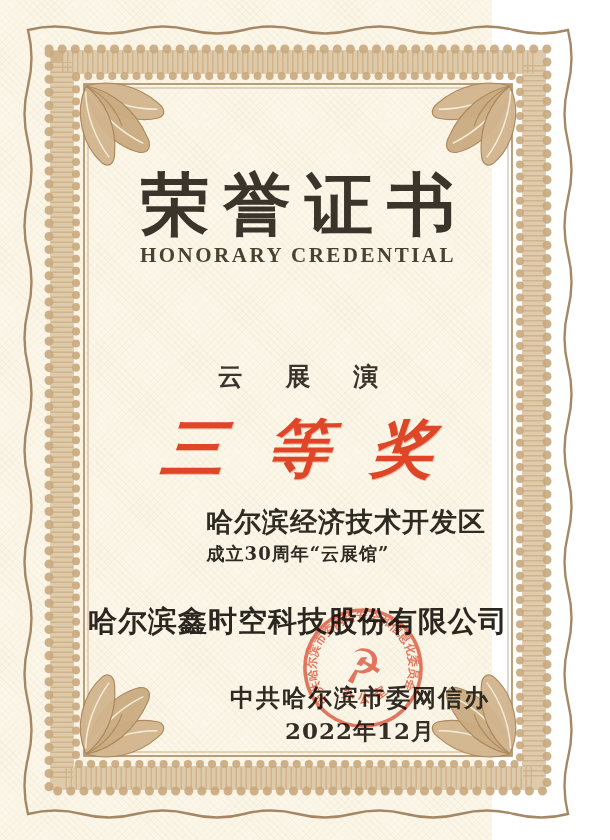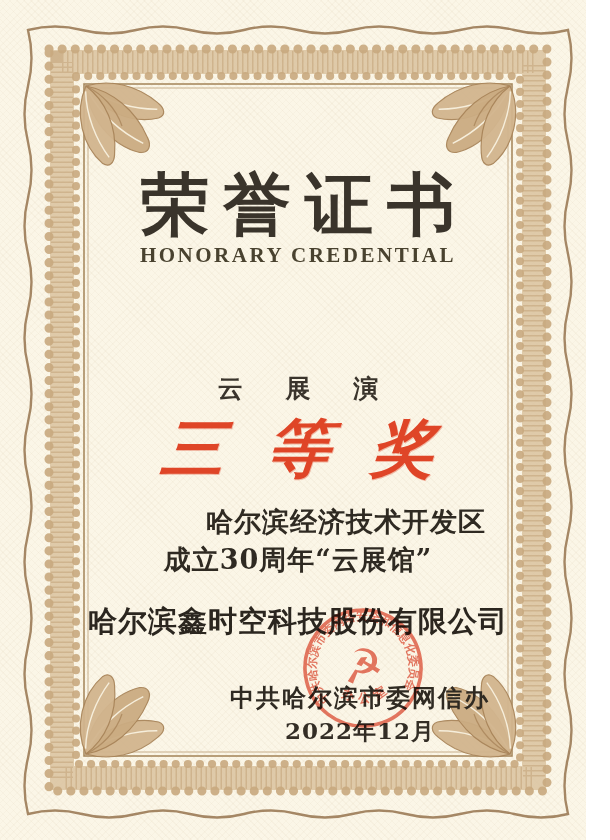--- a/index.html
+++ b/index.html
@@ -2,21 +2,21 @@
 <html><head>
 <meta charset="utf-8">
 <style>
   html,body{margin:0;padding:0;}
   body{
     width:610px;height:840px;position:relative;overflow:hidden;
     background:#ffffff;
     font-family:"DejaVu Serif","Liberation Serif",serif;
   }
   .certificate{
-    position:absolute;left:0;top:0;width:586px;height:840px;
+    position:absolute;left:0;top:0;width:492px;height:840px;
     background:#fbf6e7;
     background-image:
       repeating-linear-gradient(45deg, rgba(176,146,104,0.055) 0 1px, transparent 1px 5px),
       repeating-linear-gradient(-45deg, rgba(176,146,104,0.045) 0 1px, transparent 1px 5px);
   }
   .scan-strip-right{
     position:absolute;right:0;top:0;width:14px;height:840px;background:#ffffff;
   }
   .border-svg,.leaf-svg{position:absolute;left:0;top:0;width:596px;height:840px;}
   .content-line{
@@ -24,29 +24,29 @@
   }
   .title-cn{
     top:160px;font-size:68px;font-weight:bold;letter-spacing:14px;text-indent:14px;
     color:#3a342b;
   }
   .title-en{
     top:243px;font-size:21px;font-weight:700;letter-spacing:2.5px;color:#49422f;
     font-family:"Liberation Serif",serif;
   }
   .line-competition{top:304px;font-size:28px;font-weight:bold;letter-spacing:1.5px;color:#2f2a22;}
-  .line-category{top:360px;font-size:25px;font-weight:bold;letter-spacing:17px;text-indent:17px;color:#3a342c;margin-top:12px;}
+  .line-category{top:360px;font-size:25px;font-weight:bold;letter-spacing:17px;text-indent:17px;color:#3a342c;}
   .award-line{
     top:406px;font-size:63px;font-weight:bold;font-style:italic;
     letter-spacing:42px;text-indent:42px;color:#df4527;
     transform:skewX(-5deg);
     text-shadow:1px 1px 0 rgba(223,69,39,0.35);
   }
   .line-project1{top:504px;font-size:27px;font-weight:bold;letter-spacing:1px;color:#2f2a22;padding-left:48px;}
-  .line-project2{top:542px;font-size:27px;font-weight:bold;letter-spacing:1px;color:#2f2a22;}
+  .line-project2{top:542px;font-size:18px;font-weight:bold;letter-spacing:1px;color:#2f2a22;}
   .line-recipient{top:602px;font-size:29px;font-weight:bold;letter-spacing:1px;color:#2b261f;}
   .issuer-block{position:absolute;left:62px;top:0;width:596px;height:840px;z-index:2;pointer-events:none;}
   .issuer-line{position:absolute;left:0;width:596px;text-align:center;}
   .issuer-name{top:682px;font-size:24px;font-weight:bold;letter-spacing:2px;color:#2f2a22;}
   .issuer-date{top:716px;font-size:23px;font-weight:600;letter-spacing:1px;color:#332d25;}
   .seal{
     position:absolute;left:301px;top:606px;width:124px;height:124px;z-index:5;
     opacity:0.78;mix-blend-mode:multiply;
   }
 </style>

